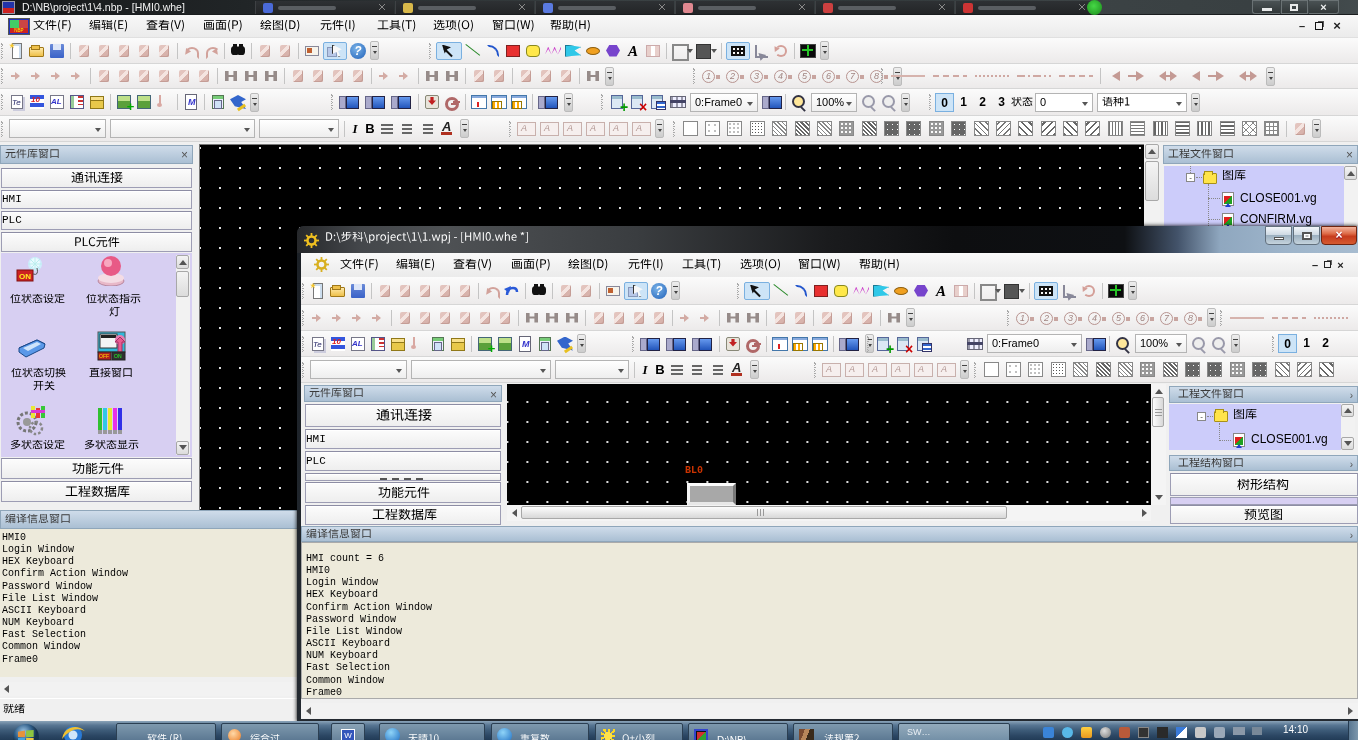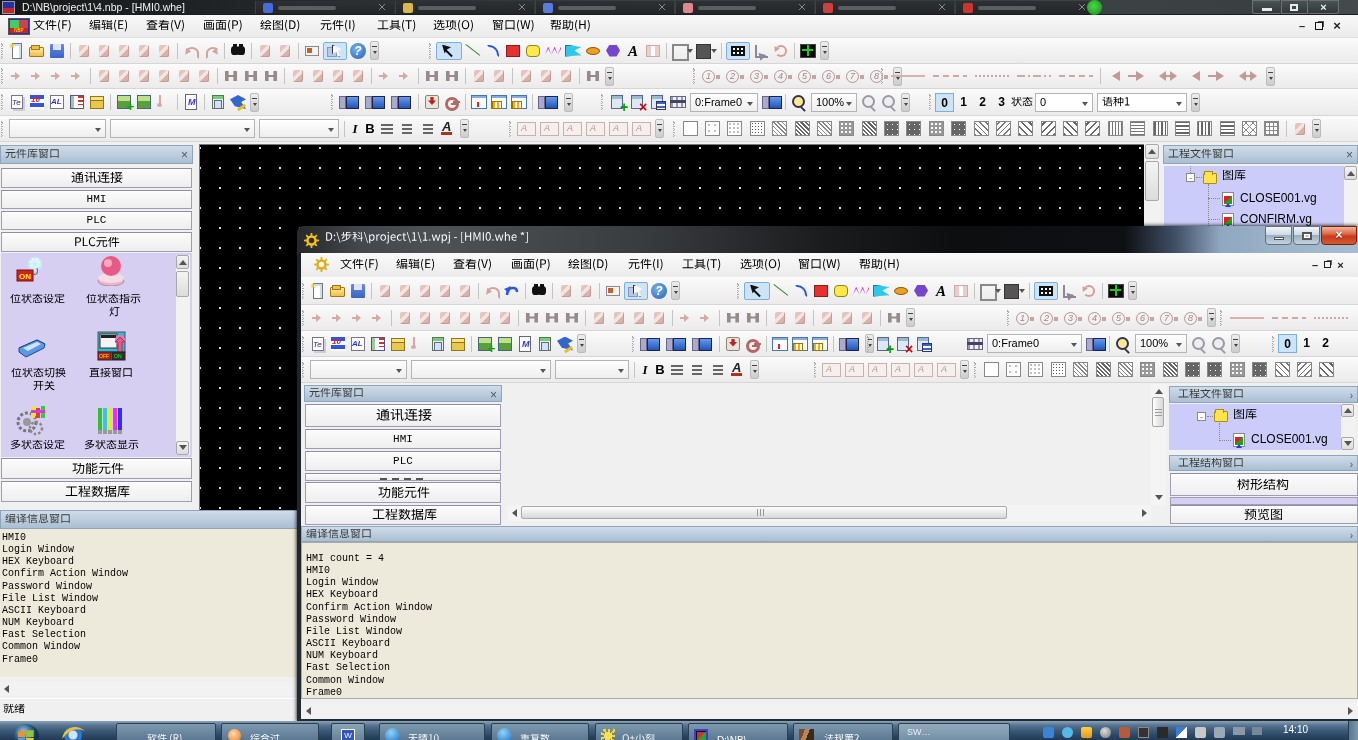--- a/index.html
+++ b/index.html
@@ -137,21 +137,21 @@
 .ialn::before{content:"";position:absolute;left:2px;top:4px;width:12px;height:10px;background:repeating-linear-gradient(#666 0 2px,transparent 2px 4px)}
 .ialn.ac::before{left:3px;width:10px}
 .ialn.ar::before{left:4px;width:10px}
 .iAc::before{content:"A";position:absolute;left:3px;top:-1px;font-weight:bold;font-size:13px;color:#222}
 .iAc::after{content:"";position:absolute;left:2px;bottom:3px;width:11px;height:3px;background:#b03020}
 .ifld::before{content:"";position:absolute;inset:2px 1px;border:1px solid #c8b0ac;background:#f6efee}
 .ifld::after{content:"A";position:absolute;left:5px;top:3px;font-size:9px;color:#b09490}
 
 .phead{position:absolute;background:linear-gradient(#cfdcea,#aabfd3);border:1px solid #8fa6ba;color:#3a3a3a;font-size:11px;line-height:16px;padding-left:4px}
 .phead .x{position:absolute;right:4px;top:1px;color:#555;font-size:12px}
-.accbtn{position:absolute;background:linear-gradient(#fcfcfc,#eeeeee);border:1px solid #9d9db4;border-top:1px solid #8d8da4;box-shadow:inset 0 1px 0 #fff;text-align:center;color:#000}
+.accbtn{position:absolute;background:linear-gradient(#fcfcfc,#eeeeee);border:1px solid #9d9db4;border-top:1px solid #8d8da4;box-shadow:inset 0 1px 0 #fff;text-align:left;color:#000}
 .lav{background:#d7cff2}
 .tree{background:#ccccfa}
 .beige{background:#edeadb}
 .mono{font-family:"Liberation Mono",monospace;font-size:10px;line-height:12.15px;white-space:pre}
 
 .sb{background:#f2f2f2;position:absolute}
 .sbh{position:absolute;background:linear-gradient(#f4f4f4,#dcdcdc);border:1px solid #a8a8a8;border-radius:2px}
 .arr{position:absolute;width:0;height:0}
 .mdib{position:absolute;display:flex;gap:6px;color:#222;font-size:11px;font-weight:bold}
 .pre::before{content:"";position:absolute;left:3px;top:5px;width:10px;height:8px;border:2.5px solid #d2a29b;border-radius:50% 50% 0 50%;border-bottom-color:transparent;border-left-color:transparent}
@@ -1320,20 +1320,24 @@
         <svg class="abs" style="left:72px;top:4px" width="52" height="13" viewBox="0 0 52 13">
           <use href="#b3"></use>
         </svg>
       </div>
   <div class="accbtn" style="left:8px;top:279px;width:196px;height:20px">
         <svg class="abs" style="left:66px;top:3px" width="65" height="13" viewBox="0 0 65 13">
           <use href="#b4"></use>
         </svg>
       </div>
 
+  <div class="abs" style="left:210px;top:158px;width:644px;height:121px;background:#000 radial-gradient(#ddd 0.8px,transparent 1.2px);background-size:20px 20px;background-position:10.4px 8px">
+    <div class="abs" style="left:178px;top:81px;color:#cc3300;font-family:'Liberation Mono',monospace;font-size:10px;font-weight:bold">BL0</div>
+    <div class="abs" style="left:180px;top:99px;width:49px;height:22px;background:#a8a8a8;border:3px solid #e8e8e8;border-top-color:#fbfbfb;border-left-color:#f4f4f4;border-right-color:#787878"></div>
+  </div>
 
   <div class="sb" style="left:210px;top:279px;width:644px;height:16px;background:#f4f4f4">
     <div class="arr" style="left:5px;top:4px;border:4px solid transparent;border-right:5px solid #555;border-left:0"></div>
     <div class="sbh" style="left:14px;top:1px;width:486px;height:13px;background:linear-gradient(#fdfdfd,#d8d8d8)"></div>
     <div class="abs" style="left:250px;top:4px;width:8px;height:7px;background-image:repeating-linear-gradient(90deg,#999 0 1px,transparent 1px 3px)"></div>
     <div class="arr" style="right:4px;top:4px;border:4px solid transparent;border-left:5px solid #555;border-right:0"></div>
   </div>
 
   <div class="sb" style="left:854px;top:158px;width:15px;height:121px;background:#f4f4f4">
     <div class="arr" style="left:4px;top:5px;border:4px solid transparent;border-bottom:5px solid #555;border-top:0"></div>
@@ -1384,21 +1388,21 @@
         </svg>
       </div>
 
   <div class="phead" style="left:4px;top:300px;width:1057px;height:16px">
         <svg class="abs" style="left:4px;top:2px" width="66" height="11" viewBox="0 0 66 11">
           <use href="#h4"></use>
         </svg>
         <span class="x" style="font-size:10px">›</span>
       </div>
   <div class="beige abs" style="left:4px;top:316px;width:1057px;height:157px;border:1px solid #aaa"></div>
-  <div class="mono abs" style="left:9px;top:327px">HMI count = 4
+  <div class="mono abs" style="left:9px;top:327px">HMI count = 6
 HMI0
 Login Window
 HEX Keyboard
 Confirm Action Window
 Password Window
 File List Window
 ASCII Keyboard
 NUM Keyboard
 Fast Selection
 Common Window

